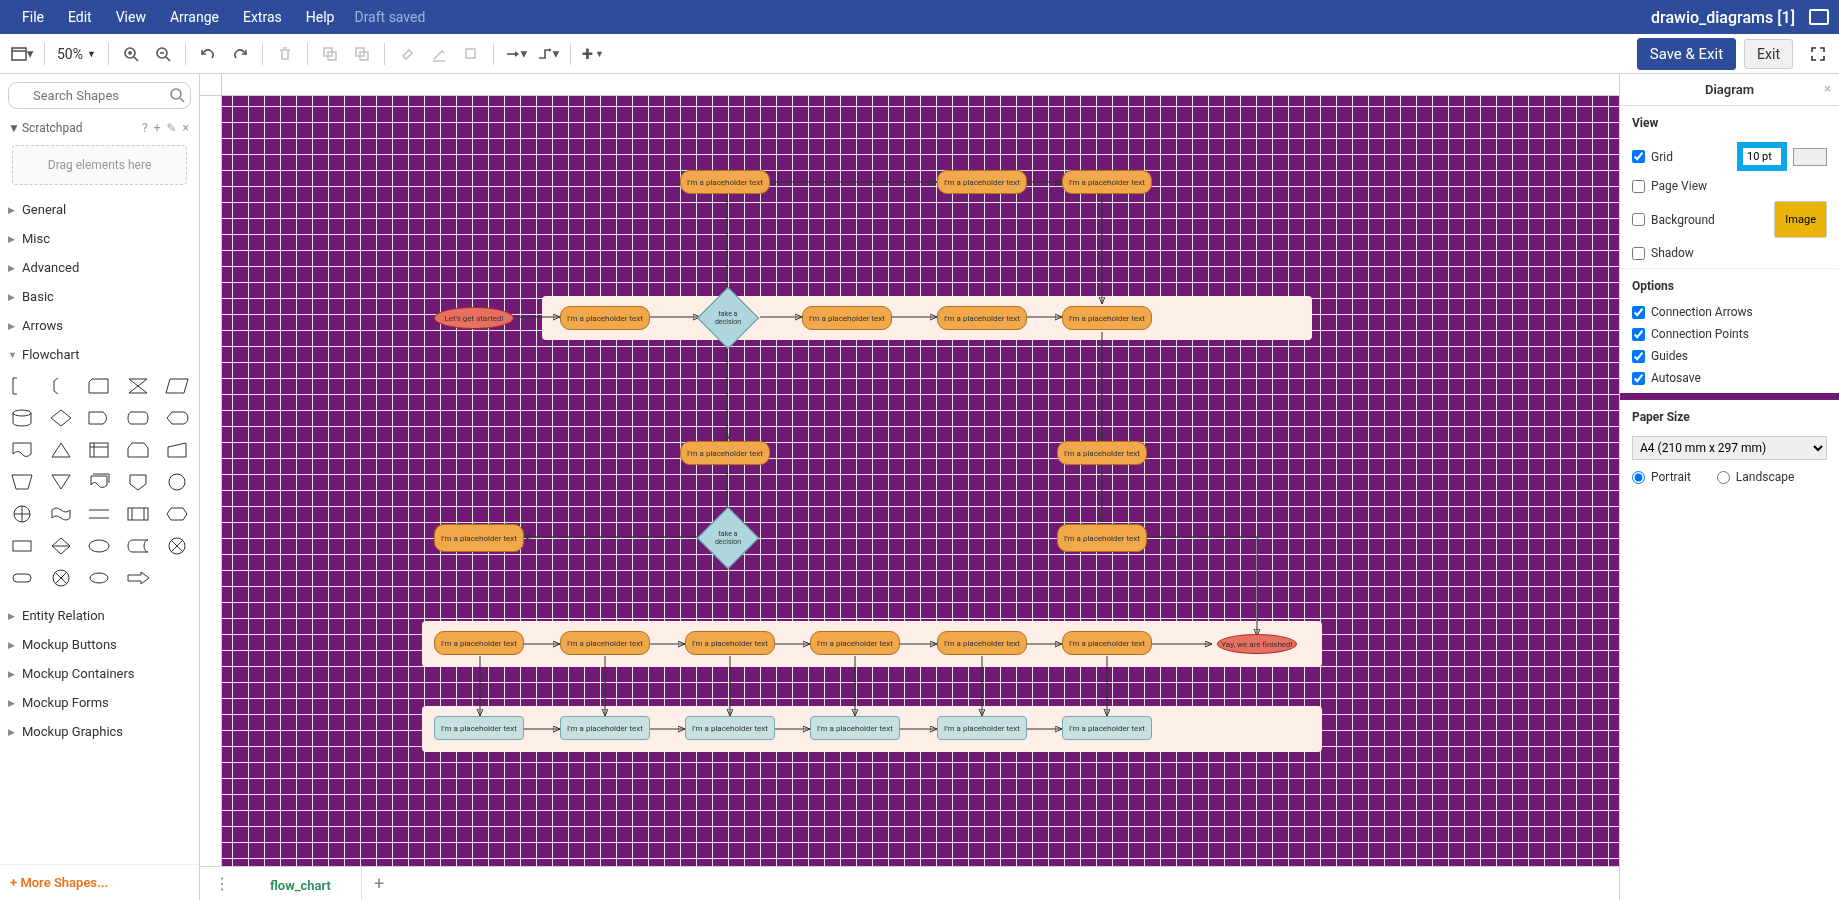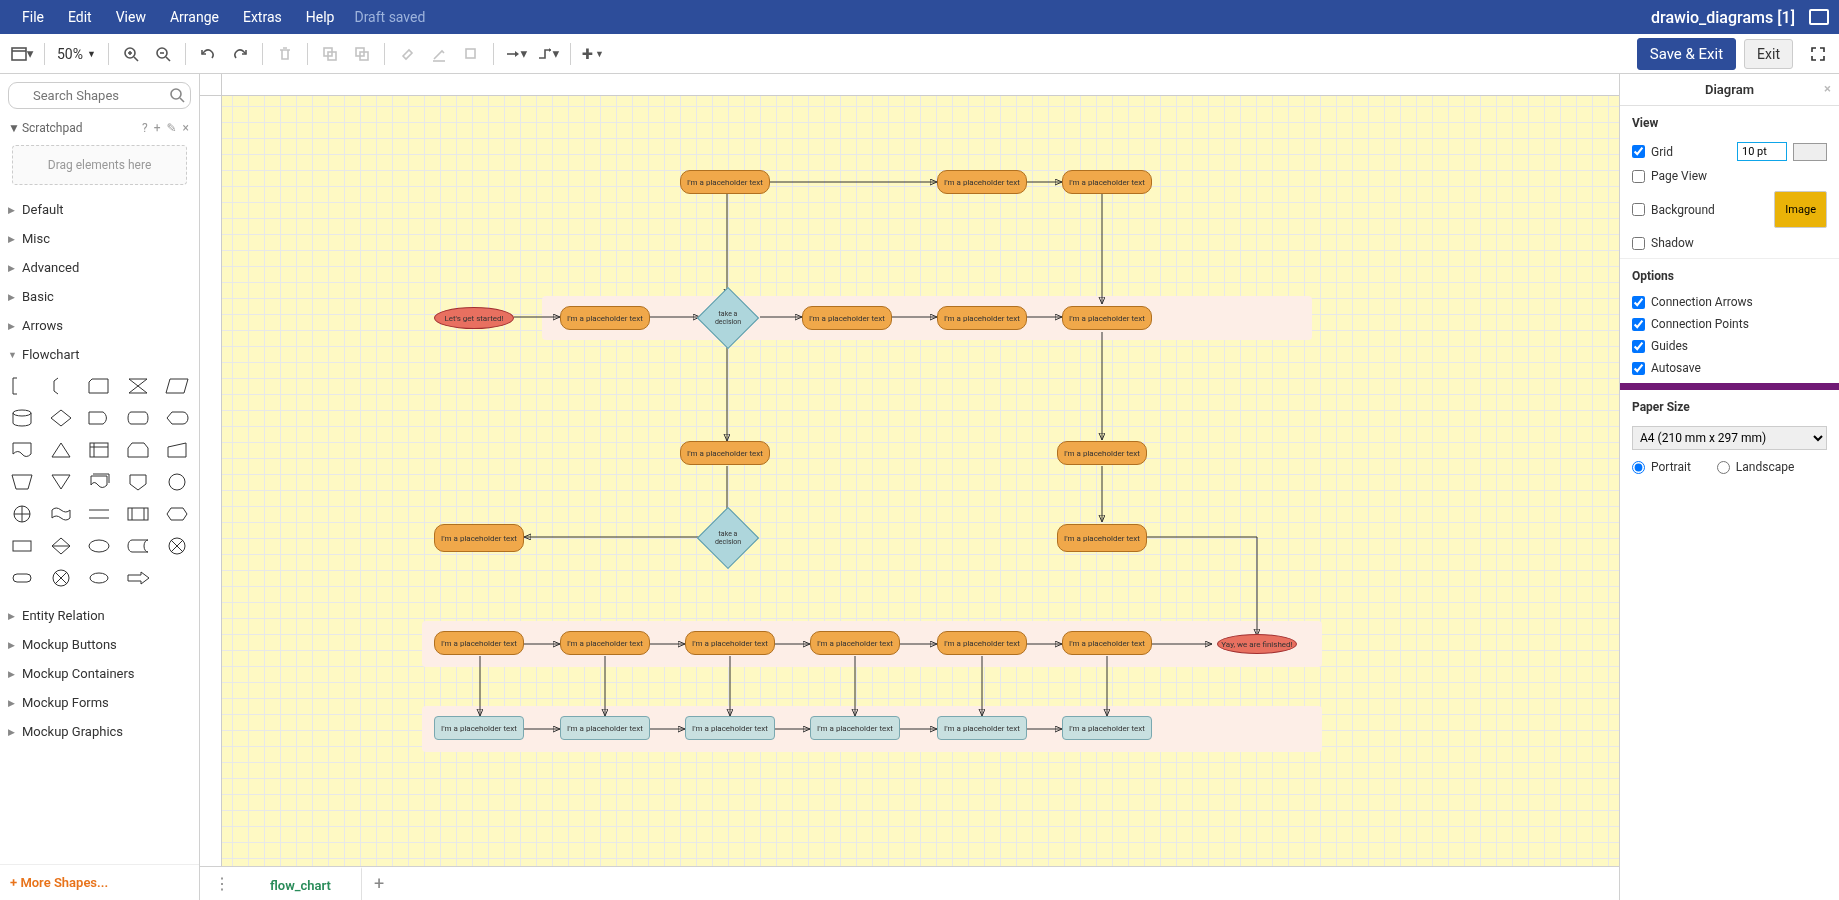--- a/index.html
+++ b/index.html
@@ -36,21 +36,21 @@
 .scratch-drop { margin:6px 12px 10px; border:1px dashed #ccc; border-radius:4px; padding:12px 0; text-align:center; color:#999; font-size:12px; background:#fafafa; }
 .cat-item { padding:7px 8px; font-size:13px; cursor:pointer; display:flex; align-items:center; gap:4px; color:#333; }
 .cat-item .caret { font-size:9px; color:#888; width:10px; }
 .shape-grid { padding:4px 6px 10px; display:grid; grid-template-columns:repeat(5,1fr); gap:6px; }
 .shape-cell { height:26px; display:flex; align-items:center; justify-content:center; cursor:pointer; }
 .shape-cell svg { width:26px; height:22px; }
 .more-shapes { padding:10px; color:#e8731a; font-weight:600; font-size:13px; cursor:pointer; border-top:1px solid #eee;}
 .sidebar-left-scroll { flex:1; overflow-y:auto; }
 
 
-.canvas-wrap { flex:1; position:relative; background:#fef9c3; overflow:hidden; }
+.canvas-wrap { flex:1; position:relative; background:#701a75; overflow:hidden; }
 .canvas-grid { position:absolute; inset:0 0 34px 0;
   background-image:linear-gradient(#e8e8e8 1px,transparent 1px),linear-gradient(90deg,#e8e8e8 1px,transparent 1px);
   background-size:16px 16px; }
 .ruler-h { position:absolute; top:0; left:22px; right:0; height:22px; background:#fff; border-bottom:1px solid #ccc; z-index:3; }
 .ruler-v { position:absolute; top:0; left:0; bottom:34px; width:22px; background:#fff; border-right:1px solid #ccc; z-index:3; }
 .ruler-corner { position:absolute; top:0; left:0; width:22px; height:22px; background:#fff; border-right:1px solid #ccc; border-bottom:1px solid #ccc; z-index:4; }
 .diagram { position:absolute; top:22px; left:22px; right:0; bottom:34px; }
 .pink-band { position:absolute; background:#fdeee7; border-radius:4px; }
 .node { position:absolute; display:flex; align-items:center; justify-content:center; font-size:8px; text-align:center; padding:2px; }
 .proc { background:#f0a84a; border:1px solid #b07020; border-radius:10px; }
@@ -70,21 +70,21 @@
 
 
 .sidebar-right { width:220px; border-left:1px solid #d0d0d0; padding:0; overflow-y:auto; }
 .panel-head { text-align:center; padding:8px 0; font-size:13px; font-weight:600; border-bottom:1px solid #e0e0e0; position:relative; }
 .panel-head .x { position:absolute; right:8px; top:7px; color:#bbb; cursor:pointer; }
 .panel-sec { padding:10px 12px 4px; }
 .panel-sec h4 { font-size:12px; font-weight:700; margin-bottom:8px; }
 .chk-row { display:flex; align-items:center; gap:6px; padding:4px 0; font-size:12px; }
 .chk-row input[type=checkbox], .chk-row input[type=radio] { margin:0; }
 .chk-row .sp { flex:1; }
-.num-input { width:50px; padding:2px 4px; border:1px solid #0ea5e9; font-size:11px; }
+.num-input { width:50px; padding:2px 4px; border:6px solid #0ea5e9; font-size:11px; }
 .color-swatch { width:34px; height:18px; border:1px solid #999; background:#eee; }
 .mini-btn { padding:11px 10px; border:1px solid #ccc; background:#eab308; font-size:11px; cursor:pointer; border-radius:2px; }
 .wide-select { width:100%; padding:3px; border:1px solid #ccc; font-size:12px; margin-top:4px; }
 .wide-btn { width:100%; padding:5px; border:1px solid #ccc; background:#fff; font-size:12px; margin-top:6px; cursor:pointer; }
 
 svg.icon { width:16px; height:16px; stroke:currentColor; fill:none; stroke-width:1.6; }
 </style>
 </head>
 <body>
 
@@ -216,21 +216,21 @@
       <span class="sp"></span>
       <span class="ic">?</span>
       <span class="ic">+</span>
       <span class="ic">✎</span>
       <span class="ic">×</span>
     </div>
     <div class="scratch-drop">Drag elements here</div>
 
     <div class="cat-item">
           <span class="caret">▶</span>
-          <span>Default</span>
+          <span>General</span>
         </div>
     <div class="cat-item">
           <span class="caret">▶</span>
           <span>Misc</span>
         </div>
     <div class="cat-item">
           <span class="caret">▶</span>
           <span>Advanced</span>
         </div>
     <div class="cat-item">

